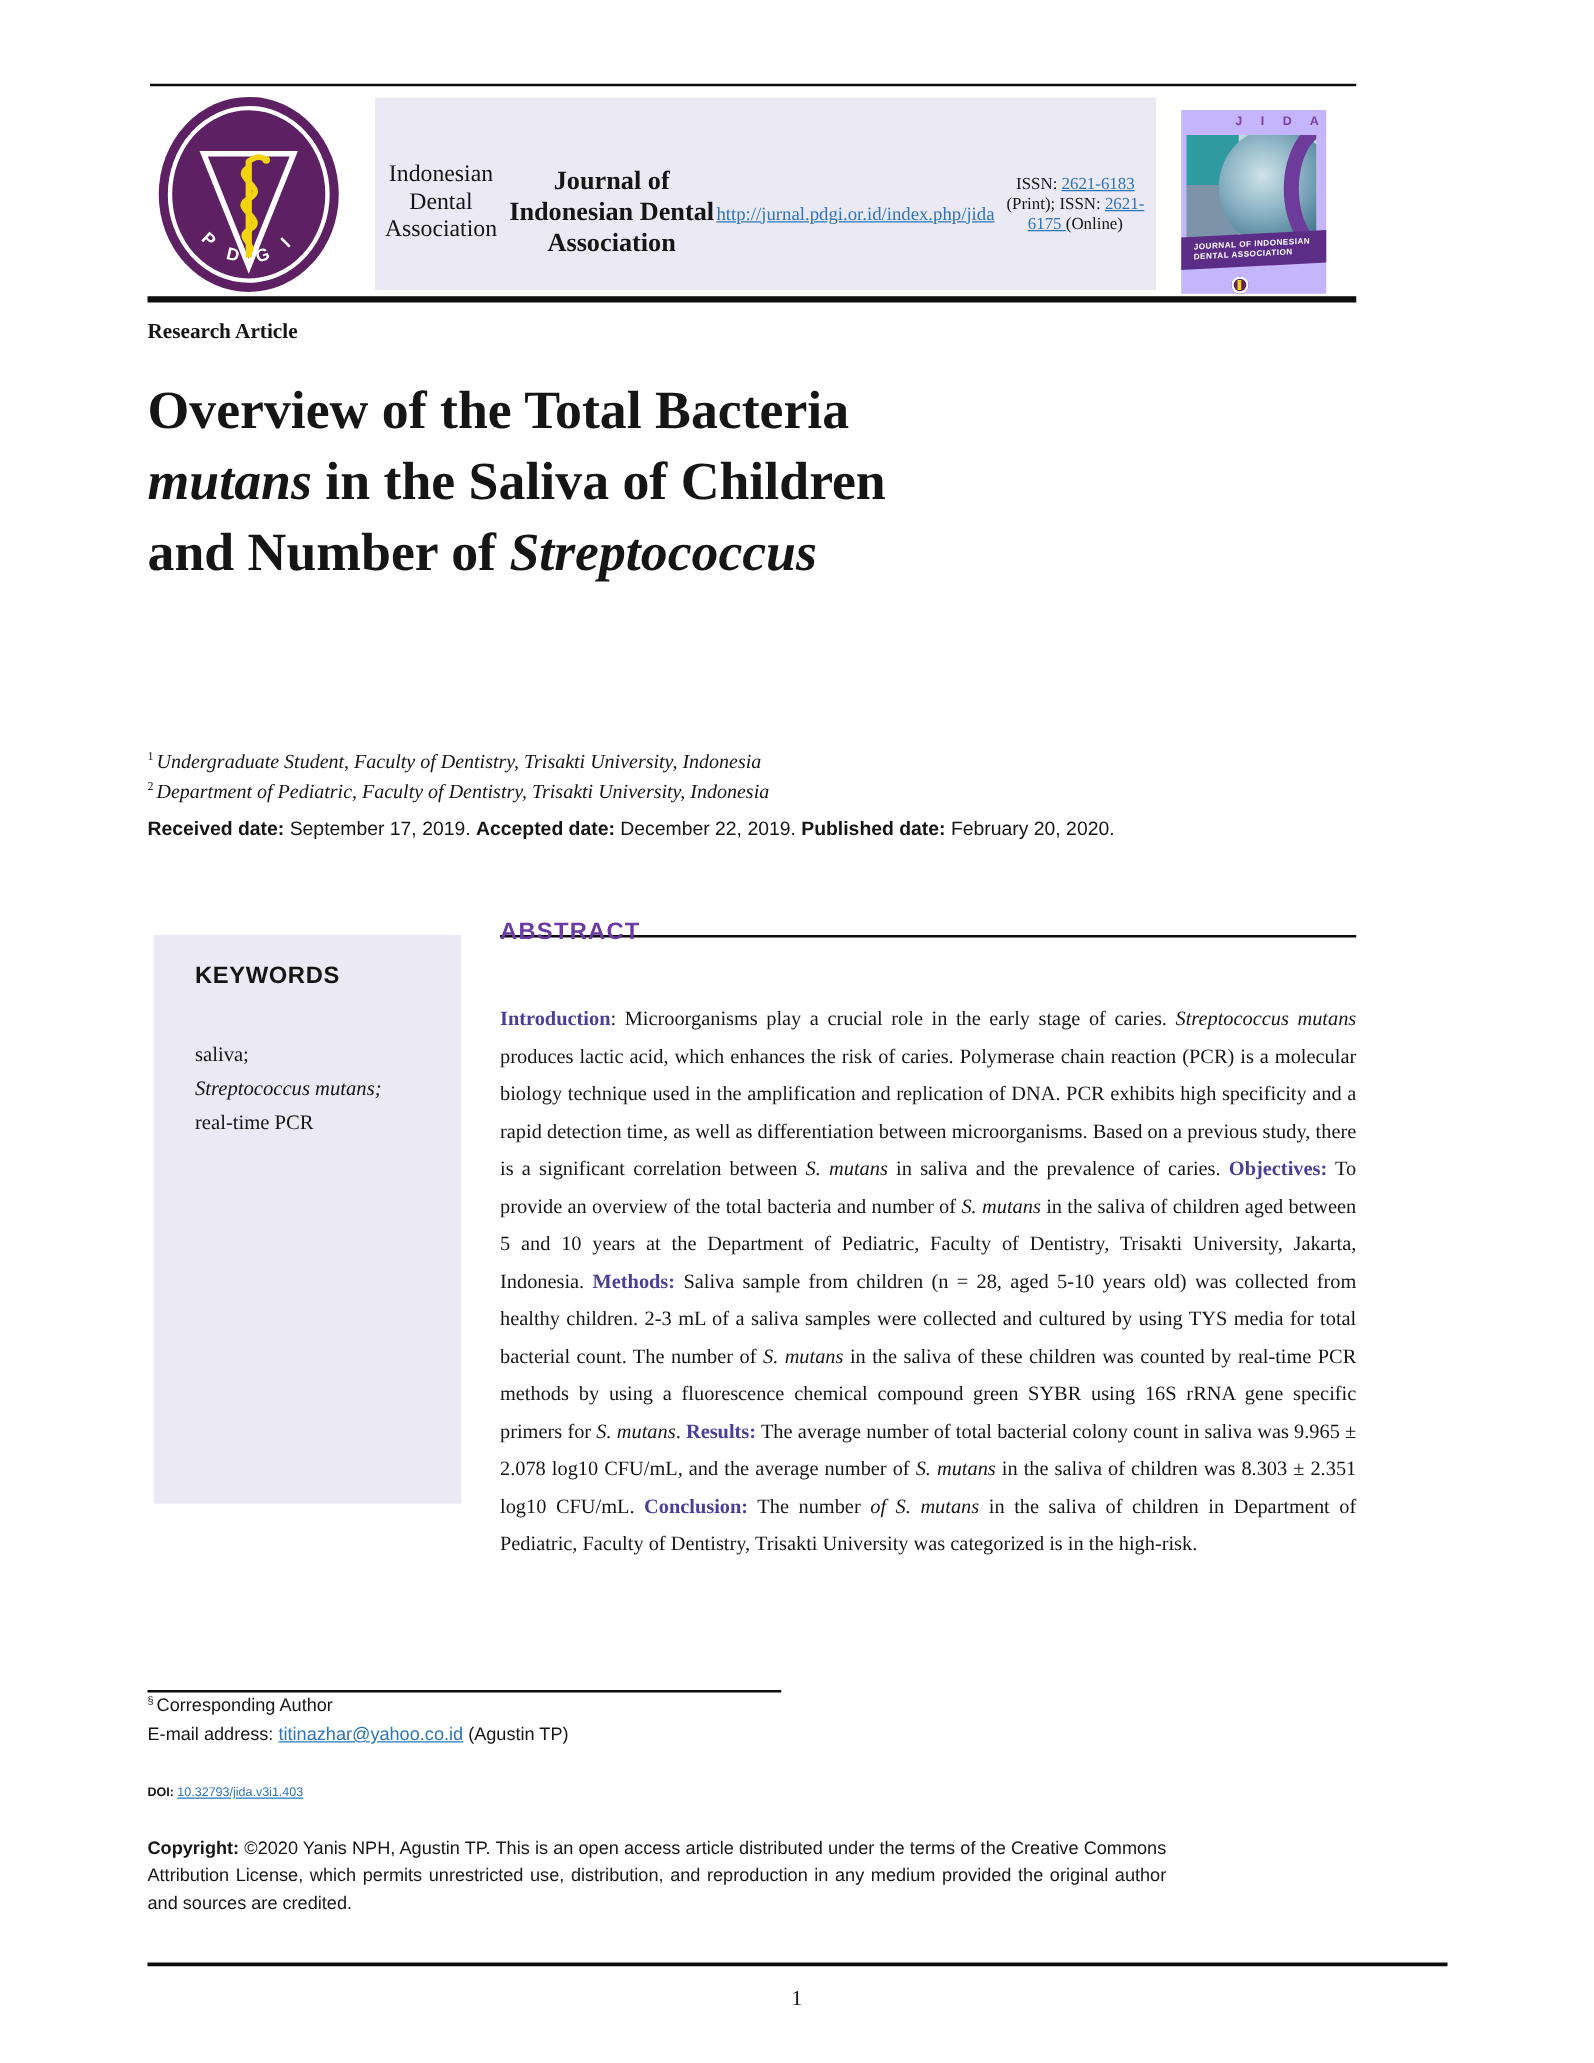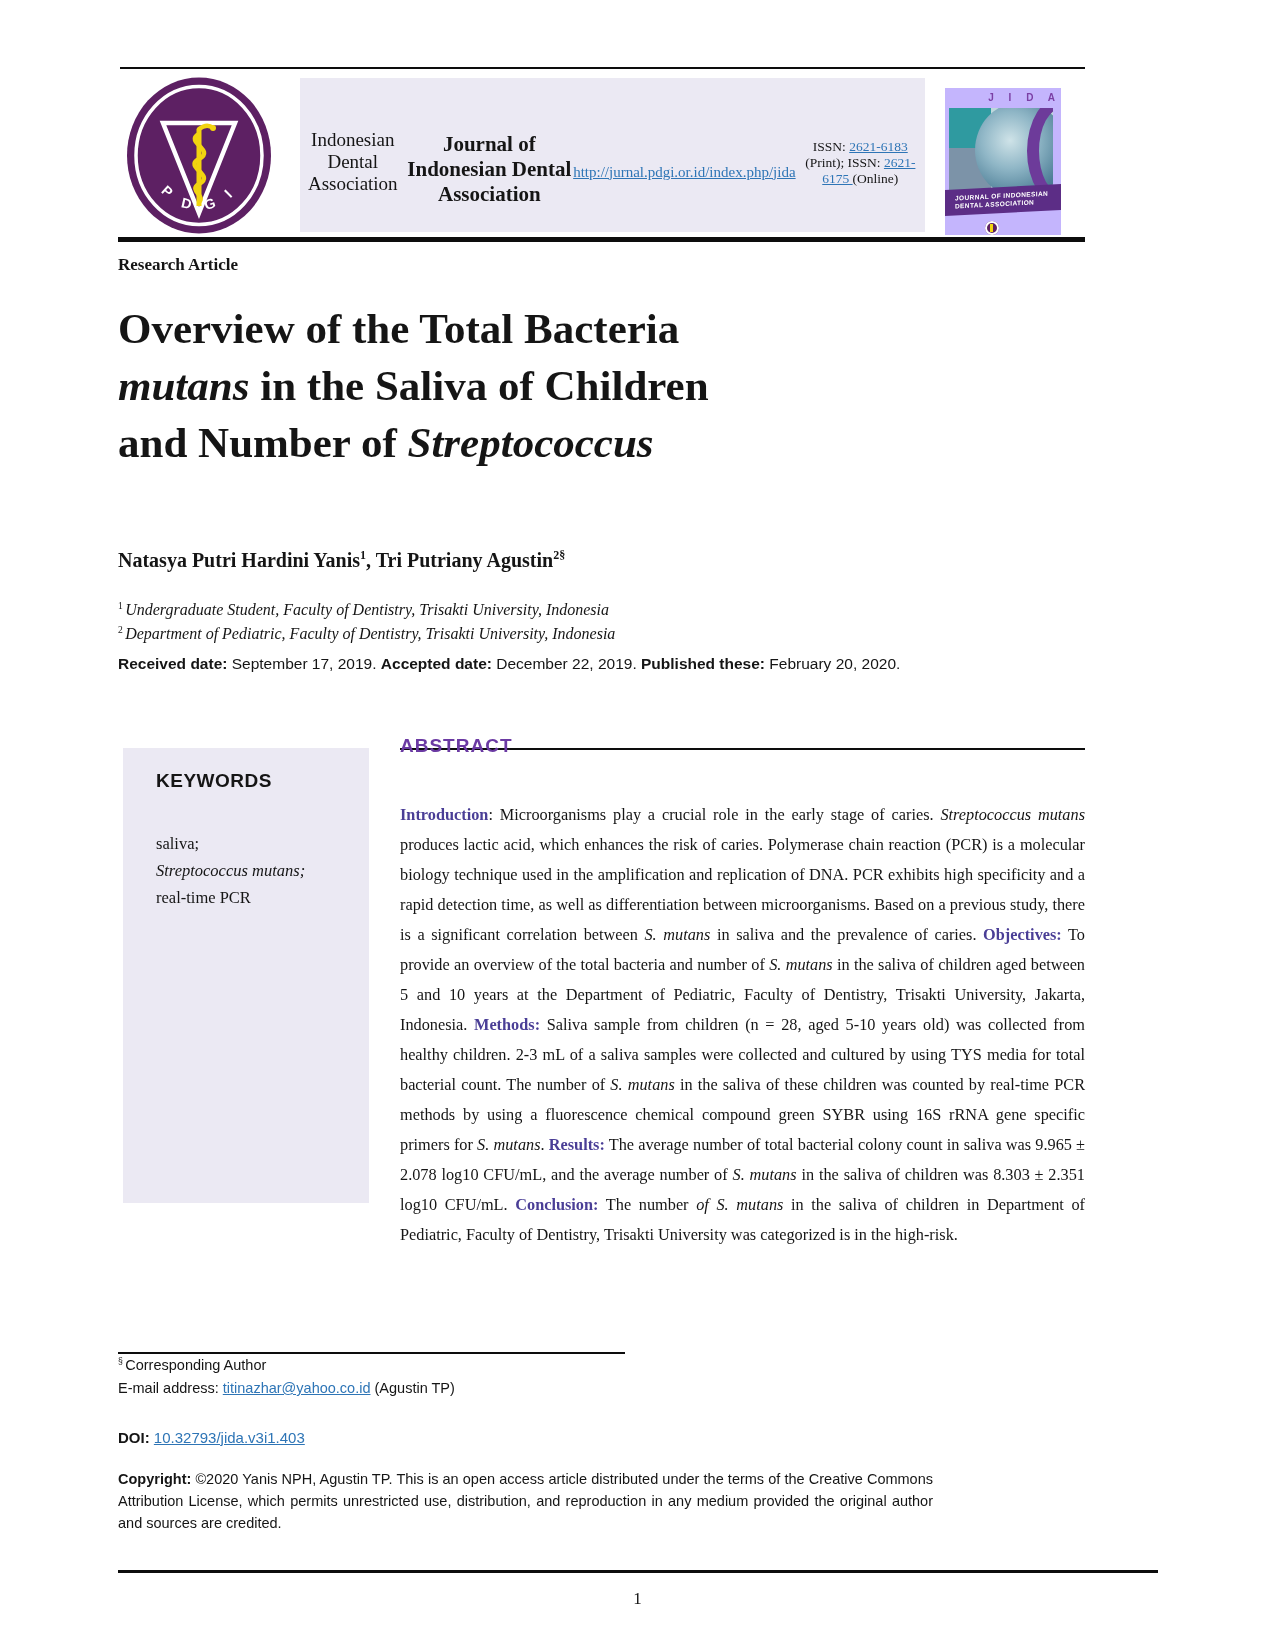--- a/index.html
+++ b/index.html
@@ -90,21 +90,21 @@
   .seg-label{font-weight:700;color:var(--purple-label);}
   .seg-link{color:var(--link-blue);text-decoration:underline;}
   .seg-sup{vertical-align:super;font-size:60%;line-height:0;}
 
   
   .footer{font-family:"Liberation Sans","DejaVu Sans",sans-serif;}
   .corresponding-note{position:absolute;left:118px;top:1357px;font-size:14.5px;
     font-family:"Liberation Sans",sans-serif;}
   .email-line{position:absolute;left:118px;top:1380px;font-size:14.5px;
     font-family:"Liberation Sans",sans-serif;}
-  .doi-line{position:absolute;left:118px;top:1429px;font-size:15px;
+  .doi-line{position:absolute;left:118px;top:1429px;font-size:10px;
     font-family:"Liberation Sans",sans-serif;}
   .copyright{position:absolute;left:118px;top:1468px;width:815px;
     font-size:14.5px;line-height:22px;text-align:justify;
     font-family:"Liberation Sans",sans-serif;}
   .page-number{position:absolute;left:0;top:1589px;width:1275px;text-align:center;font-size:17px;}
 </style>
 </head>
 <body>
 
 <div class="page">
@@ -154,28 +154,27 @@
   </div>
 
   <div class="article-type">Research Article</div>
 
   <div class="title">
     <div><span class="seg-plain">Overview of the Total Bacteria</span></div>
     <div><span class="seg-italic">mutans</span><span class="seg-plain"> in the Saliva of Children</span></div>
     <div><span class="seg-plain">and Number of </span><span class="seg-italic">Streptococcus</span></div>
   </div>
 
-  <div class="authors"><span class="seg-plain">Natasya Putri Hardini Yanis</span><span class="seg-sup">1</span><span class="seg-plain">, Tri Putriany Agustin</span><span class="seg-sup">2§</span></div>
 
   <div class="affiliations">
     <div><span class="seg-sup">1 </span><span class="seg-italic">Undergraduate Student, Faculty of Dentistry, Trisakti University, Indonesia</span></div>
     <div><span class="seg-sup">2 </span><span class="seg-italic">Department of Pediatric, Faculty of Dentistry, Trisakti University, Indonesia</span></div>
   </div>
 
-  <div class="dates"><span class="seg-bold">Received date:</span><span class="seg-plain"> September 17, 2019. </span><span class="seg-bold">Accepted date:</span><span class="seg-plain"> December 22, 2019. </span><span class="seg-bold">Published these:</span><span class="seg-plain"> February 20, 2020.</span></div>
+  <div class="dates"><span class="seg-bold">Received date:</span><span class="seg-plain"> September 17, 2019. </span><span class="seg-bold">Accepted date:</span><span class="seg-plain"> December 22, 2019. </span><span class="seg-bold">Published date:</span><span class="seg-plain"> February 20, 2020.</span></div>
 
   <div class="keywords-box">
     <div class="keywords-heading">KEYWORDS</div>
     <div class="keywords-list">
       <div>saliva;</div>
       <div class="kw-italic">Streptococcus mutans;</div>
       <div>real-time PCR</div>
     </div>
   </div>
 

